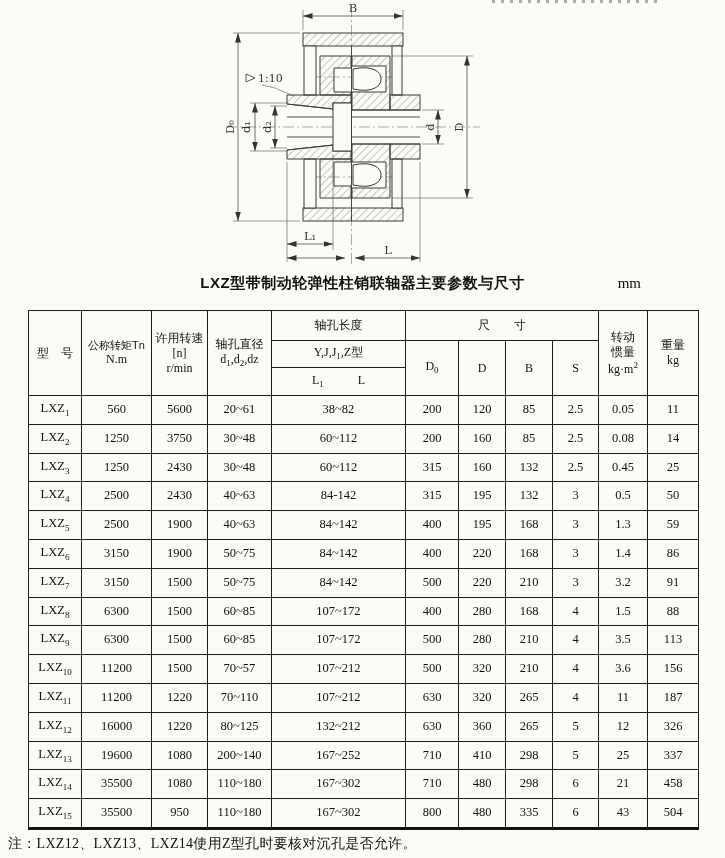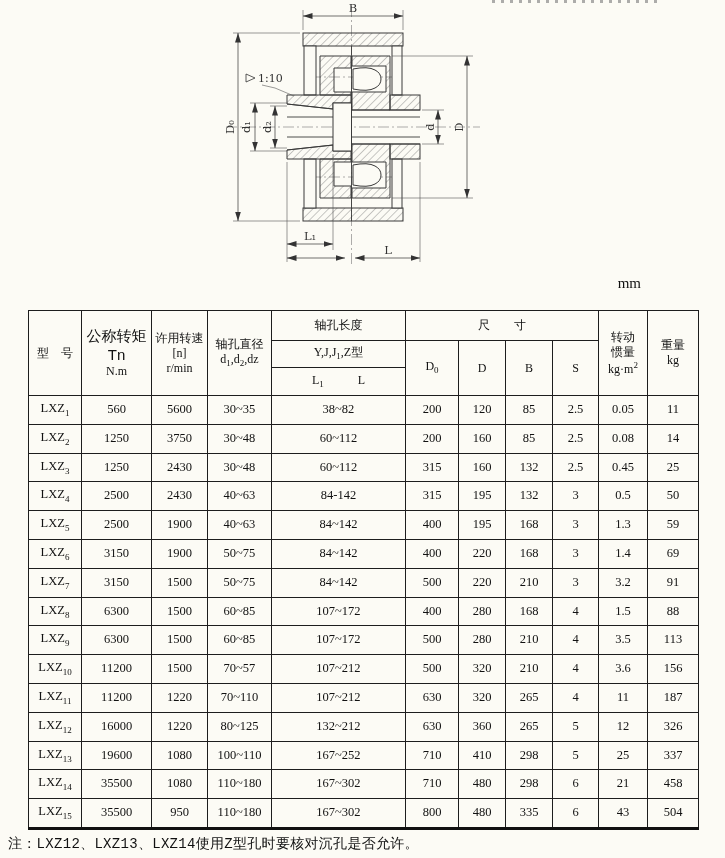--- a/index.html
+++ b/index.html
@@ -57,26 +57,26 @@
   }
   table.spec thead .latin{font-family:"Liberation Serif",serif;font-size:12px;}
   table.spec tbody td{
     height:27.8px;
     font-family:"Liberation Serif",serif;
     font-size:12.5px;
   }
   table.spec sub{font-size:9px;}
   table.spec sup{font-size:9px;}
   .l1l-cell{display:flex;justify-content:center;gap:34px;}
-  .hdr-small{font-size:15px;}
+  .hdr-small{font-size:11px;}
 
   
   .footnote{
     position:absolute;left:8px;top:835px;width:710px;
-    font-family:Liberation Mono, monospace;
+    font-family:Liberation Serif, serif;
     font-size:14px;color:#111;letter-spacing:.3px;
   }
 </style>
 </head>
 <body>
 
 <div class="page">
 
   <div class="clipped-frag"></div>
 
@@ -185,20 +185,21 @@
         <text x="271" y="127" text-anchor="middle" transform="rotate(-90 271 127)">d₂</text>
         <text x="434" y="127" text-anchor="middle" transform="rotate(-90 434 127)">d</text>
         <text x="463" y="127" text-anchor="middle" transform="rotate(-90 463 127)">D</text>
         <text x="310" y="240" text-anchor="middle">L₁</text>
         <text x="388" y="254" text-anchor="middle">L</text>
       </g>
     </svg>
   </div>
 
   <div class="caption-row">
+    <div class="table-title">LXZ型带制动轮弹性柱销联轴器主要参数与尺寸</div>
     <div class="unit-label">mm</div>
   </div>
 
   <table class="spec">
     <colgroup>
       <col style="width:53px">
         <col style="width:70px">
         <col style="width:56px">
       <col style="width:64px">
         <col style="width:134px">
@@ -257,21 +258,21 @@
             <span>L</span>
           </div>
         </th>
       </tr>
     </thead>
     <tbody id="spec-body">
         <tr>
           <td>LXZ<sub>1</sub></td>
           <td>560</td>
           <td>5600</td>
-          <td>30~35</td>
+          <td>20~61</td>
           <td>38~82</td>
           <td>200</td>
           <td>120</td>
           <td>85</td>
           <td>2.5</td>
           <td>0.05</td>
           <td>11</td>
         </tr>
         <tr>
           <td>LXZ<sub>2</sub></td>
@@ -329,21 +330,21 @@
           <td>LXZ<sub>6</sub></td>
           <td>3150</td>
           <td>1900</td>
           <td>50~75</td>
           <td>84~142</td>
           <td>400</td>
           <td>220</td>
           <td>168</td>
           <td>3</td>
           <td>1.4</td>
-          <td>69</td>
+          <td>86</td>
         </tr>
         <tr>
           <td>LXZ<sub>7</sub></td>
           <td>3150</td>
           <td>1500</td>
           <td>50~75</td>
           <td>84~142</td>
           <td>500</td>
           <td>220</td>
           <td>210</td>
@@ -413,21 +414,21 @@
           <td>360</td>
           <td>265</td>
           <td>5</td>
           <td>12</td>
           <td>326</td>
         </tr>
         <tr>
           <td>LXZ<sub>13</sub></td>
           <td>19600</td>
           <td>1080</td>
-          <td>100~110</td>
+          <td>200~140</td>
           <td>167~252</td>
           <td>710</td>
           <td>410</td>
           <td>298</td>
           <td>5</td>
           <td>25</td>
           <td>337</td>
         </tr>
         <tr>
           <td>LXZ<sub>14</sub></td>

